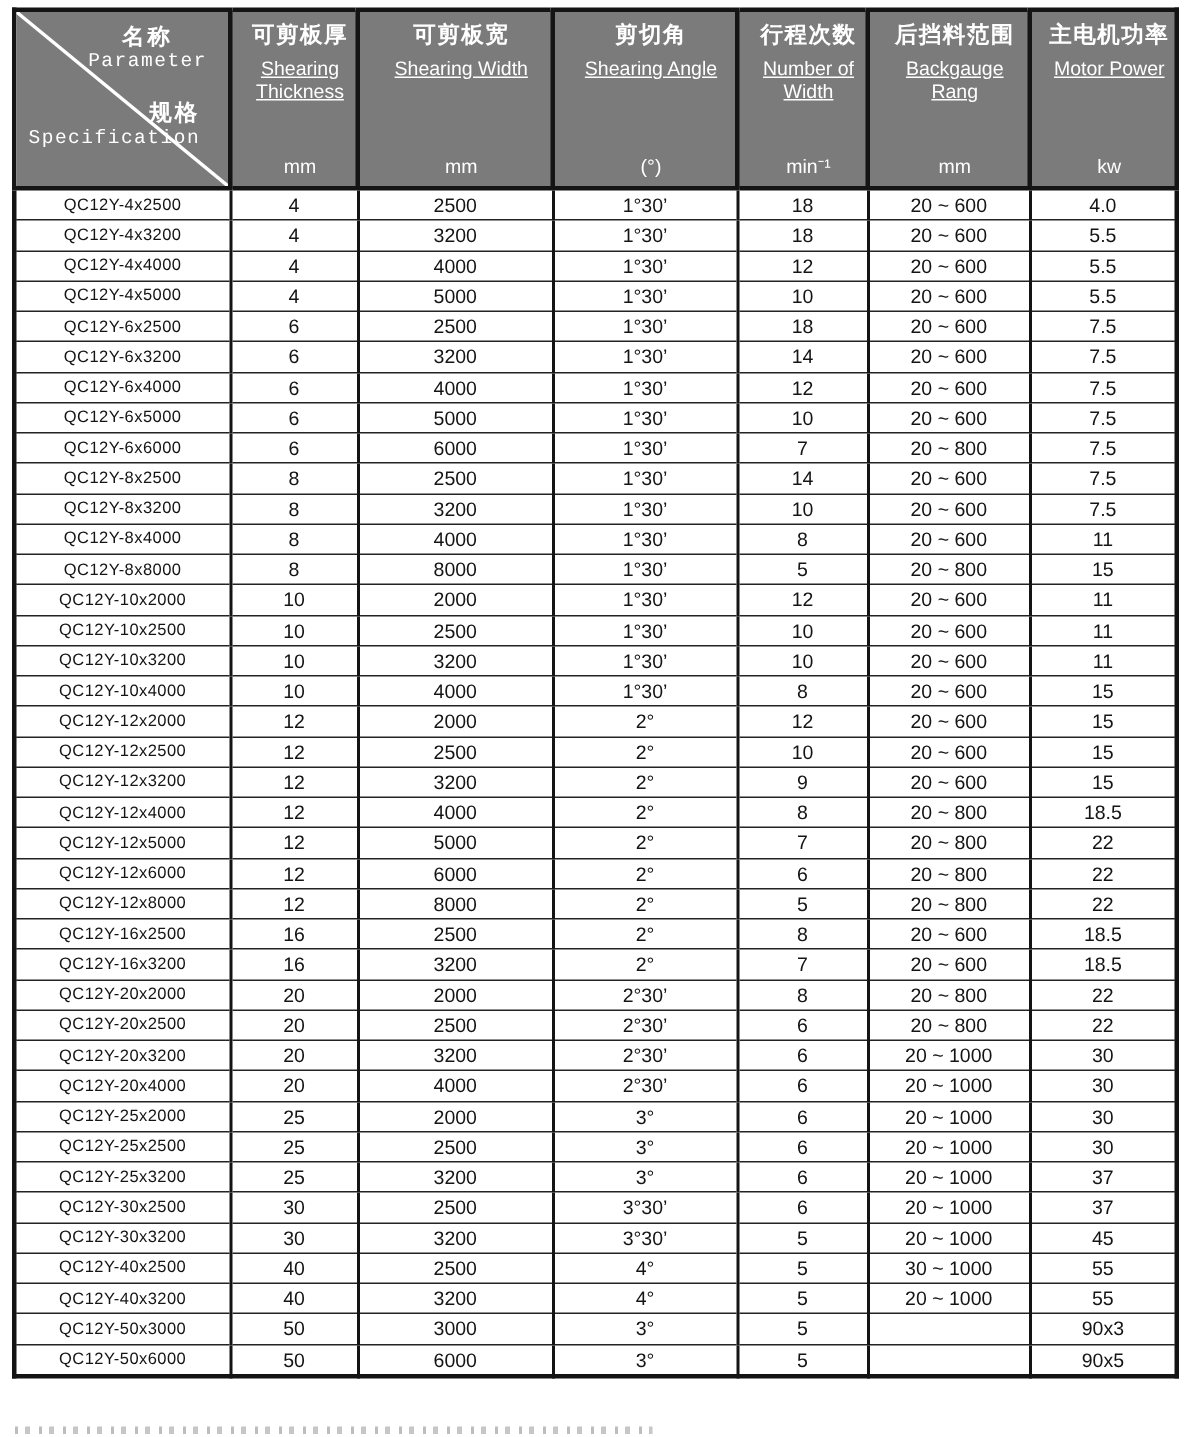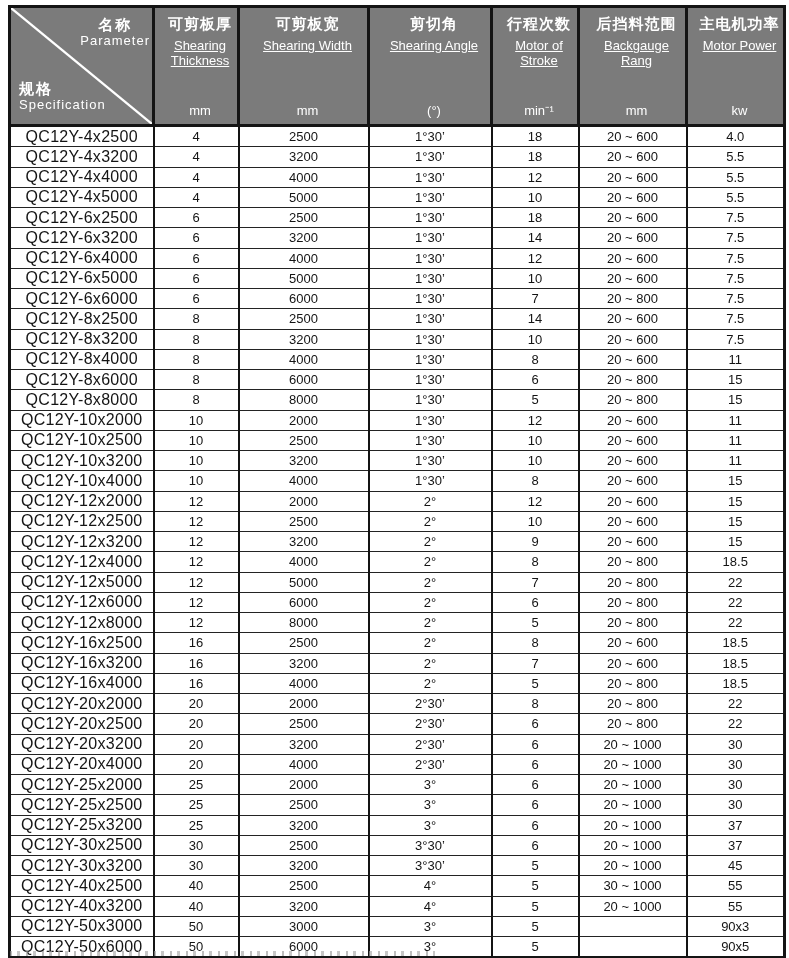--- a/index.html
+++ b/index.html
@@ -64,44 +64,44 @@
   .hdr-unit {
     font-size: 13px;
     margin-top: auto;
     line-height: 15px;
   }
 
   
   th.corner { position: relative; background: #7b7b7b; }
   .corner-svg { position: absolute; left: 0; top: 0; width: 100%; height: 100%; }
   .corner-top {
-    position: absolute; top: 8px; right: 2px;
+    position: absolute; top: 8px; right: 14px;
     text-align: center; color: #fff;
   }
   .corner-bottom {
-    position: absolute; bottom: 11px; left: 8px;
-    text-align: left; color: #fff;
+    position: absolute; bottom: 24px; left: 8px;
+    text-align: right; color: #fff;
   }
   .corner-cn { font-size: 15px; font-weight: bold; letter-spacing: 2px; line-height: 17px; }
-  .corner-en { font-size: 13px; line-height: 16px; letter-spacing: 1px; }
+  .corner-en { font-size: 13px; line-height: 16px; letter-spacing: 1px; font-family: Liberation Mono, monospace; }
 
   
   tbody td {
     height: 19.25px;
     padding: 0;
     text-align: center;
     vertical-align: middle;
     font-size: 13px;
     border-left: 2px solid #141414;
     border-bottom: 1px solid #232323;
     white-space: nowrap;
     overflow: hidden;
   }
   tbody td:first-child { border-left: none; }
-  tbody td.model { font-size: 16px; letter-spacing: 0.3px; }
+  tbody td.model { font-size: 11px; letter-spacing: 0.3px; }
   tbody tr:last-child td { border-bottom: none; }
 
   
   .caption-fragment {
     position: absolute;
     left: 10px;
     top: 951px;
     width: 425px;
     height: 5px;
     background: repeating-linear-gradient(
@@ -157,21 +157,21 @@
       <th>
         <div class="hdr-stack">
           <span class="hdr-cn">剪切角</span>
           <span class="hdr-en">Shearing Angle</span>
           <span class="hdr-unit">(°)</span>
         </div>
       </th>
       <th>
         <div class="hdr-stack">
           <span class="hdr-cn">行程次数</span>
-          <span class="hdr-en">Motor of Stroke</span>
+          <span class="hdr-en">Number of Width</span>
           <span class="hdr-unit">min⁻¹</span>
         </div>
       </th>
       <th>
         <div class="hdr-stack">
           <span class="hdr-cn">后挡料范围</span>
           <span class="hdr-en">Backgauge Rang</span>
           <span class="hdr-unit">mm</span>
         </div>
       </th>
@@ -287,29 +287,20 @@
       <tr>
         <td class="model">QC12Y-8x4000</td>
         <td>8</td>
         <td>4000</td>
         <td>1°30’</td>
         <td>8</td>
         <td>20 ~ 600</td>
         <td>11</td>
       </tr>
       <tr>
-        <td class="model">QC12Y-8x6000</td>
-        <td>8</td>
-        <td>6000</td>
-        <td>1°30’</td>
-        <td>6</td>
-        <td>20 ~ 800</td>
-        <td>15</td>
-      </tr>
-      <tr>
         <td class="model">QC12Y-8x8000</td>
         <td>8</td>
         <td>8000</td>
         <td>1°30’</td>
         <td>5</td>
         <td>20 ~ 800</td>
         <td>15</td>
       </tr>
       <tr>
         <td class="model">QC12Y-10x2000</td>
@@ -419,29 +410,20 @@
         <td>20 ~ 600</td>
         <td>18.5</td>
       </tr>
       <tr>
         <td class="model">QC12Y-16x3200</td>
         <td>16</td>
         <td>3200</td>
         <td>2°</td>
         <td>7</td>
         <td>20 ~ 600</td>
-        <td>18.5</td>
-      </tr>
-      <tr>
-        <td class="model">QC12Y-16x4000</td>
-        <td>16</td>
-        <td>4000</td>
-        <td>2°</td>
-        <td>5</td>
-        <td>20 ~ 800</td>
         <td>18.5</td>
       </tr>
       <tr>
         <td class="model">QC12Y-20x2000</td>
         <td>20</td>
         <td>2000</td>
         <td>2°30’</td>
         <td>8</td>
         <td>20 ~ 800</td>
         <td>22</td>

